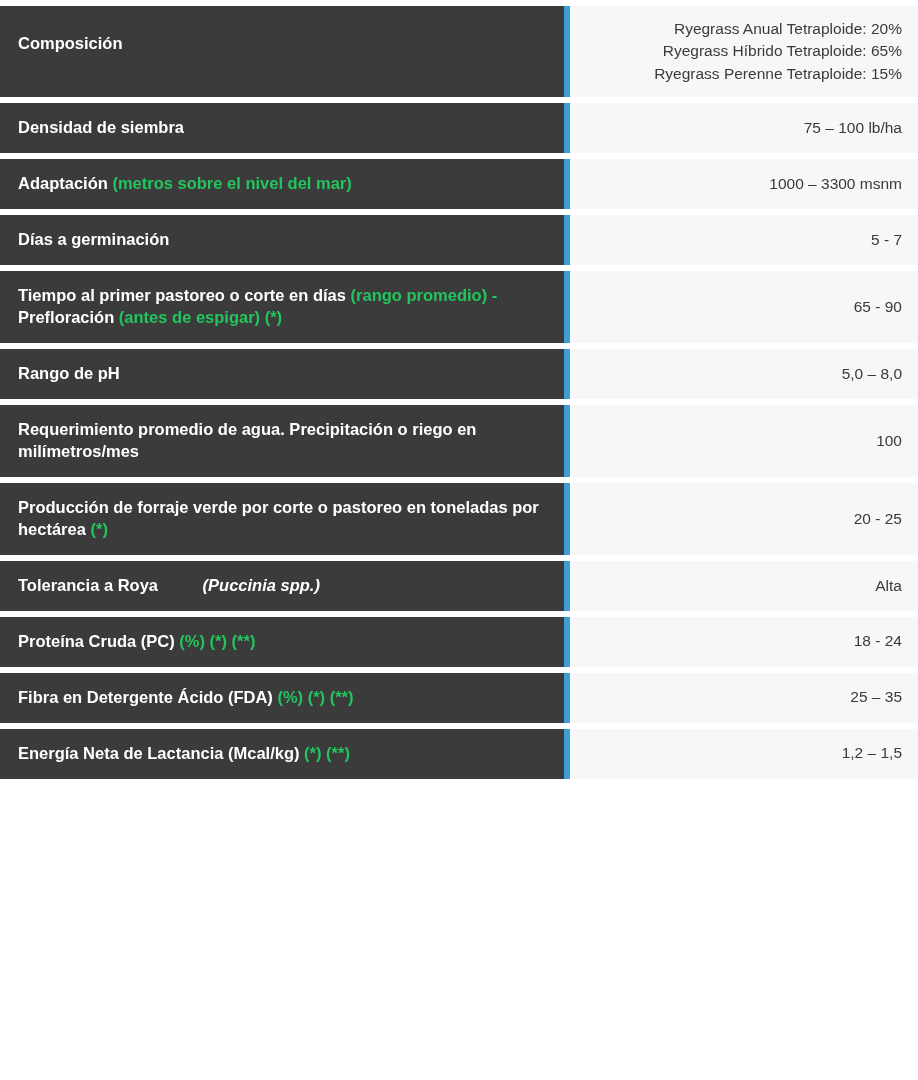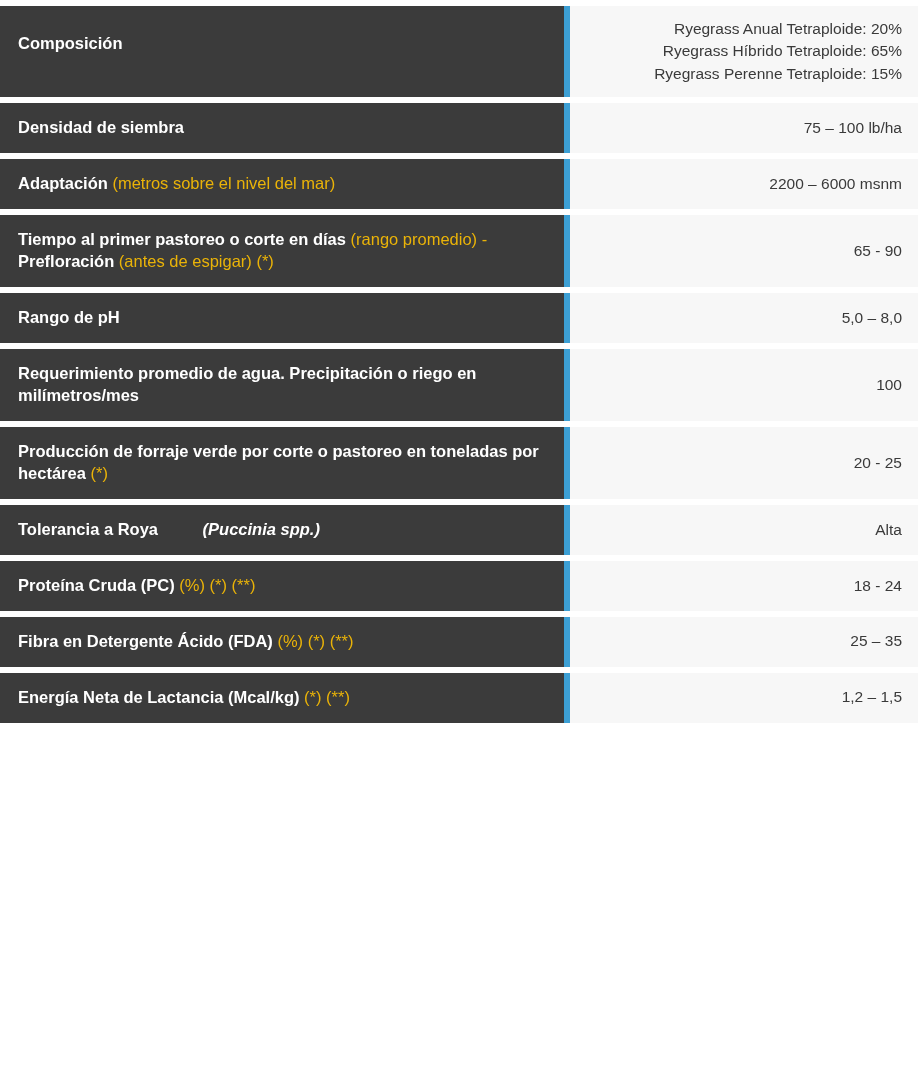--- a/index.html
+++ b/index.html
@@ -41,22 +41,22 @@
     font-size: 15.5px;
     line-height: 1.45;
     box-sizing: border-box;
     text-align: right;
   }
   .lbl-strong {
     font-weight: bold;
     color: #ffffff;
   }
   .lbl-light {
-    font-weight: normal;
-    color: #eab308;
+    font-weight: bold;
+    color: #22c55e;
   }
   .lbl-italic {
     font-weight: bold;
     font-style: italic;
     color: #ffffff;
     margin-left: 40px;
   }
   .value-lines span {
     display: block;
   }
@@ -85,23 +85,29 @@
       <td class="label-cell">
         <span class="lbl-strong">Densidad de siembra</span>
       </td>
       <td class="value-cell">75 – 100 lb/ha</td>
     </tr>
 
     <tr>
       <td class="label-cell">
         <span class="lbl-strong">Adaptación</span><span class="lbl-light"> (metros sobre el nivel del mar)</span>
       </td>
-      <td class="value-cell">2200 – 6000 msnm</td>
+      <td class="value-cell">1000 – 3300 msnm</td>
     </tr>
 
+    <tr>
+      <td class="label-cell">
+        <span class="lbl-strong">Días a germinación</span>
+      </td>
+      <td class="value-cell">5 - 7</td>
+    </tr>
 
     <tr>
       <td class="label-cell">
         <span class="lbl-strong">Tiempo al primer pastoreo o corte en días</span><span class="lbl-light"> (rango promedio) - </span><span class="lbl-strong">Prefloración</span><span class="lbl-light"> (antes de espigar) (*)</span>
       </td>
       <td class="value-cell">65 - 90</td>
     </tr>
 
 
     <tr>

